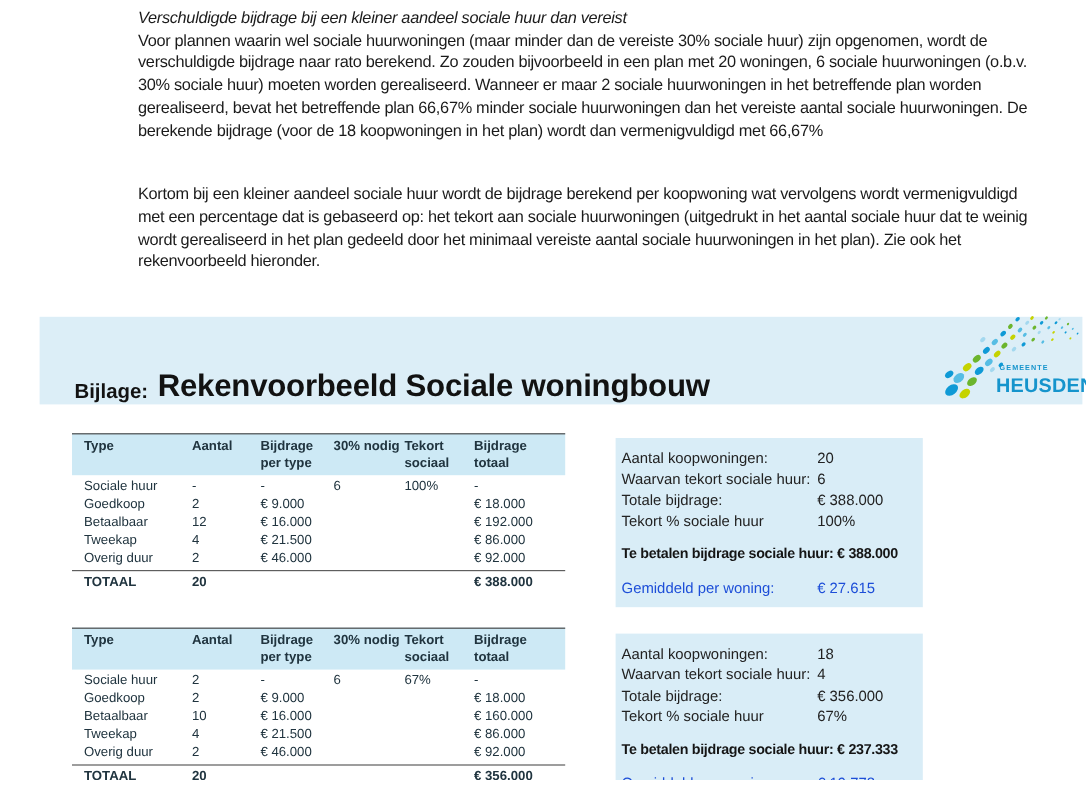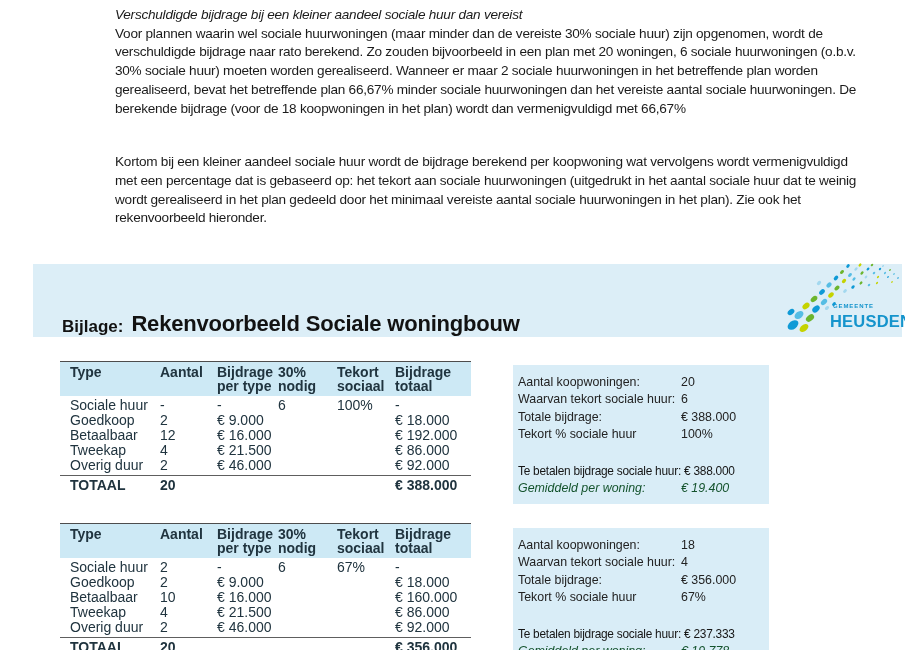--- a/index.html
+++ b/index.html
@@ -9,49 +9,49 @@
   .intro{position:absolute;left:115px;top:6px;width:744px;color:#1b1b1b;
          font-size:13.6px;line-height:18.7px;letter-spacing:-0.25px;}
   .intro-heading{font-style:italic;}
   .intro-p{margin:0;}
   .para2{margin-top:35px;}
 
   
   .banner{position:absolute;left:33px;top:264px;width:869px;height:73px;
           background:#dceef7;display:flex;align-items:flex-end;}
   .banner-prefix{font-weight:bold;font-size:17px;margin-left:29px;color:#121212;}
-  .banner-title{font-weight:bold;font-size:22px;margin-left:8px;color:#121212;letter-spacing:-0.2px;}
+  .banner-title{font-weight:bold;font-size:26px;margin-left:8px;color:#121212;letter-spacing:-0.2px;}
 
   
   .logo{position:absolute;left:787px;top:261px;width:118px;height:72px;}
   .logo-small{font-size:6px;font-weight:bold;fill:#1594cc;letter-spacing:0.9px;
               font-family:"Liberation Sans",sans-serif;}
   .logo-large{font-size:16.5px;font-weight:bold;fill:#1594cc;letter-spacing:0.2px;
               font-family:"Liberation Sans",sans-serif;}
 
   
-  .rtable{position:absolute;left:60px;width:411px;color:#20343f;font-size:14px;}
+  .rtable{position:absolute;left:60px;width:411px;color:#20343f;font-size:11px;}
   .t1{top:361px;}
   .t2{top:523px;}
   .thead{display:grid;grid-template-columns:90px 57px 61px 59px 58px 1fr;
          padding:4px 0 3px 10px;background:#cde9f5;border-top:1px solid #4d4d4d;
          font-weight:bold;line-height:13.5px;margin-bottom:2px;}
   .trow{display:grid;grid-template-columns:90px 57px 61px 59px 58px 1fr;
         padding-left:10px;line-height:15.1px;}
   .total{border-top:1px solid #5e5e5e;margin-top:2px;padding-top:2px;font-weight:bold;}
 
   
   .panel{position:absolute;left:513px;width:256px;background:#d9edf7;
          padding:9px 16px 7px 5px;box-sizing:border-box;color:#222222;font-size:12.4px;}
   .pane1{top:365px;}
   .pane2{top:528px;}
   .prow{display:grid;grid-template-columns:163px 1fr;line-height:17.4px;}
-  .phl{font-weight:normal;font-size:11.9px;letter-spacing:-0.25px;margin-top:19px;
+  .phl{font-weight:bold;font-size:11.9px;letter-spacing:-0.25px;margin-top:9px;
        line-height:16px;white-space:nowrap;color:#151515;}
-  .pavg{font-style:italic;color:#14532d;margin-top:1px;}
+  .pavg{color:#1d4ed8;margin-top:13px;}
 </style>
 </head>
 <body>
 
 <div class="page">
 
   <div class="intro">
     <div class="intro-heading">Verschuldigde bijdrage bij een kleiner aandeel sociale huur dan vereist</div>
     <p class="intro-p">Voor plannen waarin wel sociale huurwoningen (maar minder dan de vereiste 30% sociale huur) zijn opgenomen, wordt de verschuldigde bijdrage naar rato berekend. Zo zouden bijvoorbeeld in een plan met 20 woningen, 6 sociale huurwoningen (o.b.v. 30% sociale huur) moeten worden gerealiseerd. Wanneer er maar 2 sociale huurwoningen in het betreffende plan worden gerealiseerd, bevat het betreffende plan 66,67% minder sociale huurwoningen dan het vereiste aantal sociale huurwoningen. De berekende bijdrage (voor de 18 koopwoningen in het plan) wordt dan vermenigvuldigd met 66,67%</p>
     <p class="intro-p para2">Kortom bij een kleiner aandeel sociale huur wordt de bijdrage berekend per koopwoning wat vervolgens wordt vermenigvuldigd met een percentage dat is gebaseerd op: het tekort aan sociale huurwoningen (uitgedrukt in het aantal sociale huur dat te weinig wordt gerealiseerd in het plan gedeeld door het minimaal vereiste aantal sociale huurwoningen in het plan). Zie ook het rekenvoorbeeld hieronder.</p>
@@ -184,21 +184,21 @@
       <span>Totale bijdrage:</span>
       <span>€ 388.000</span>
     </div>
     <div class="prow">
       <span>Tekort % sociale huur</span>
       <span>100%</span>
     </div>
     <div class="phl">Te betalen bijdrage sociale huur: € 388.000</div>
     <div class="prow pavg">
       <span>Gemiddeld per woning:</span>
-      <span>€ 19.400</span>
+      <span>€ 27.615</span>
     </div>
   </div>
 
   <div class="rtable t2">
     <div class="thead">
       <span>Type</span>
       <span>Aantal</span>
       <span>Bijdrage per type</span>
       <span>30% nodig</span>
       <span>Tekort sociaal</span>

